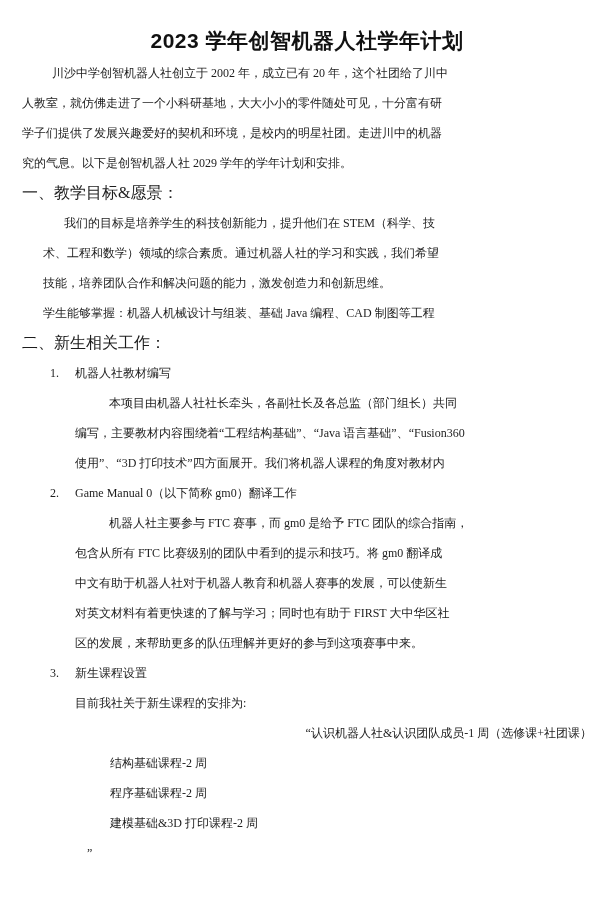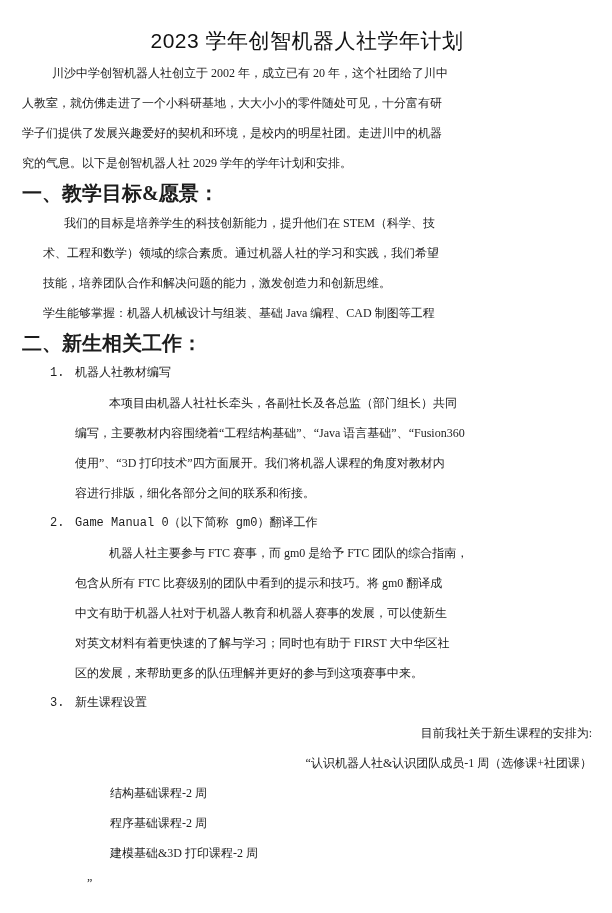--- a/index.html
+++ b/index.html
@@ -7,45 +7,45 @@
     position:relative;
     width:612px; height:913px;
     background:#ffffff;
     overflow:hidden;
     font-family:"Liberation Serif","DejaVu Serif",serif;
     color:#1c1c1c;
   }
   .doc { padding:24px 20px 0 22px; }
   .doc-title {
     font-family:"Liberation Sans","DejaVu Sans",sans-serif;
-    font-weight:normal;
+    font-weight:bold;
     font-size:21px;
     line-height:34px;
     text-align:center;
     color:#111111;
     letter-spacing:0.5px;
   }
   .line {
     font-size:12px;
     line-height:30px;
     white-space:nowrap;
   }
   
   .intro .first { text-indent:30px; }
   
-  .heading { font-size:20px; line-height:30px; white-space:nowrap;font-weight:bold; }
+  .heading { font-size:16px; line-height:30px; white-space:nowrap; }
   
   .s1-body .line { padding-left:21px; }
   .s1-body .first { text-indent:21px; }
   
-  .item-title { padding-left:28px;font-family:Liberation Mono, monospace; }
+  .item-title { padding-left:28px; }
   .num { display:inline-block; width:25px; }
   .item-body .line { padding-left:53px; }
   .item-body .first { text-indent:34px; }
-  .lead { padding-left:53px;text-align:right; }
+  .lead { padding-left:53px; }
   .quote-first { padding-left:65px;text-align:right; }
   .qmark { display:inline-block; width:23px; }
   .quote-line { padding-left:88px; }
   .quote-close { padding-left:65px; }
 </style>
 </head>
 <body>
 
 <div class="page">
   <div class="doc">
@@ -70,21 +70,20 @@
 
     <div class="heading">二、新生相关工作：</div>
 
     <div class="line item-title">
       <span class="num">1.</span><span>机器人社教材编写</span>
     </div>
     <div class="item-body">
       <div class="line first">本项目由机器人社社长牵头，各副社长及各总监（部门组长）共同</div>
       <div class="line">编写，主要教材内容围绕着“工程结构基础”、“Java 语言基础”、“Fusion360</div>
       <div class="line">使用”、“3D 打印技术”四方面展开。我们将机器人课程的角度对教材内</div>
-      <div class="line">容进行排版，细化各部分之间的联系和衔接。</div>
     </div>
 
     <div class="line item-title">
       <span class="num">2.</span><span>Game Manual 0（以下简称 gm0）翻译工作</span>
     </div>
     <div class="item-body">
       <div class="line first">机器人社主要参与 FTC 赛事，而 gm0 是给予 FTC 团队的综合指南，</div>
       <div class="line">包含从所有 FTC 比赛级别的团队中看到的提示和技巧。将 gm0 翻译成</div>
       <div class="line">中文有助于机器人社对于机器人教育和机器人赛事的发展，可以使新生</div>
       <div class="line">对英文材料有着更快速的了解与学习；同时也有助于 FIRST 大中华区社</div>

